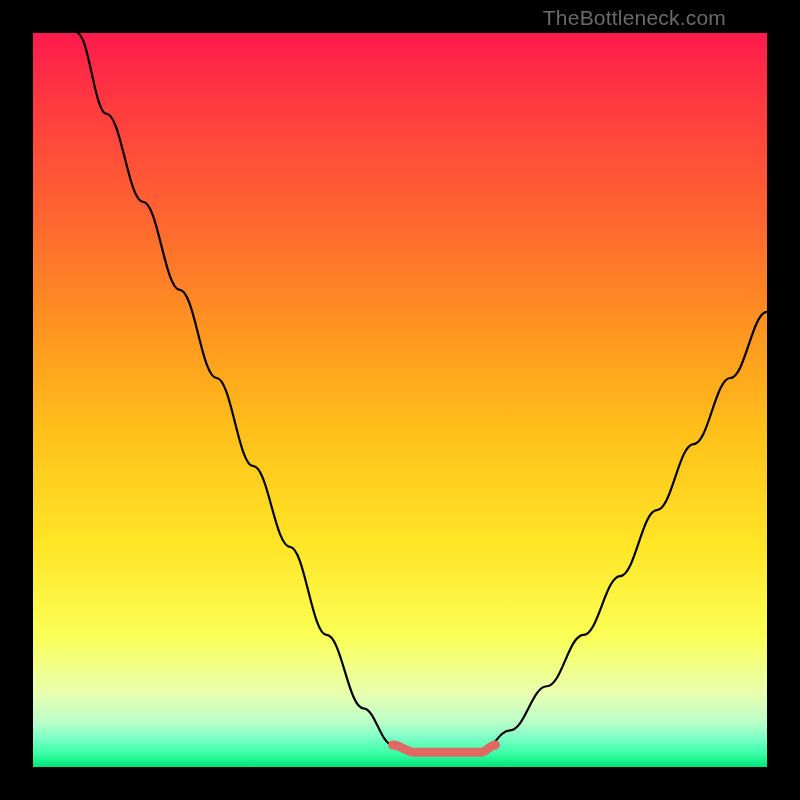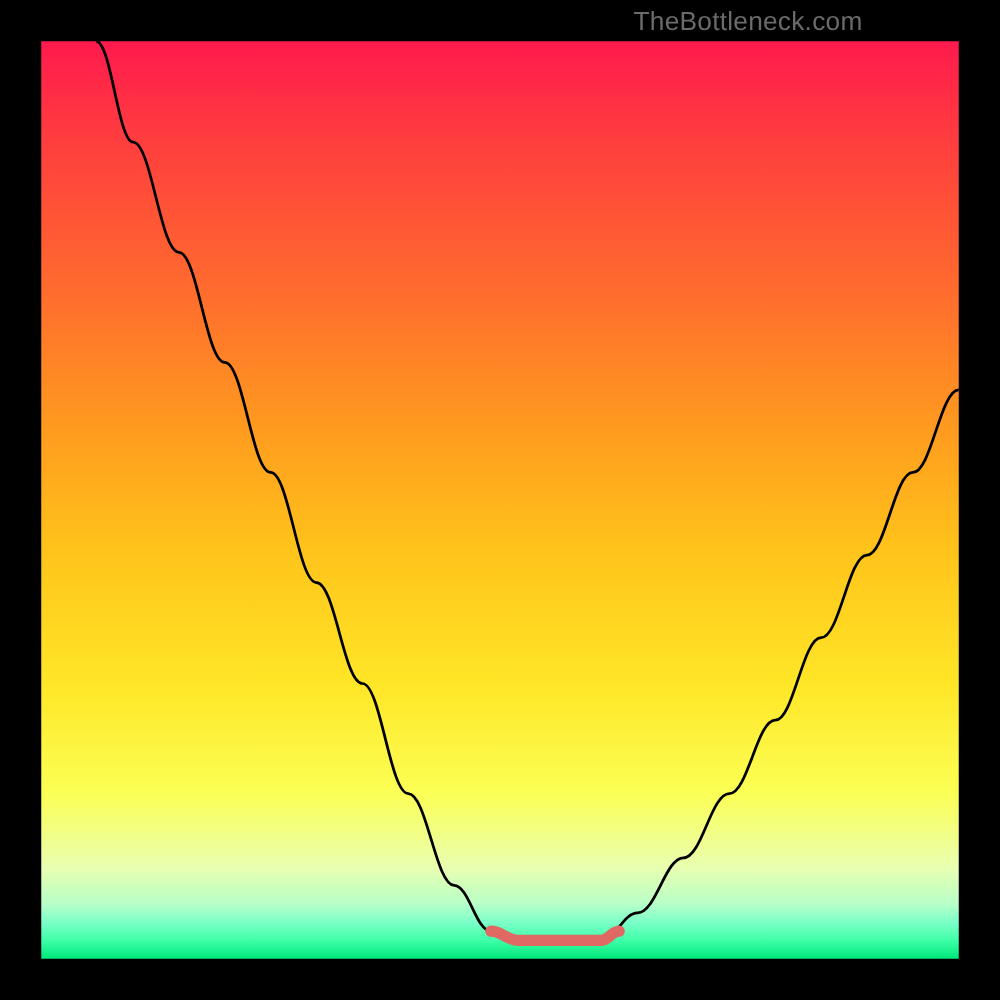--- a/index.html
+++ b/index.html
@@ -11,20 +11,21 @@
     overflow: hidden;
     font-family: Arial, Helvetica, sans-serif;
   }
   .frame {
     position: absolute;
     left: 0;
     top: 0;
     width: 704px;
     height: 800px;
     background: #000;
+    padding-left: 36px;
   }
   .plot {
     position: absolute;
     left: 33px;
     top: 33px;
     width: 734px;
     height: 734px;
     background: linear-gradient(to bottom,
       #ff1a4d 0%,
       #ff3b3f 10%,

